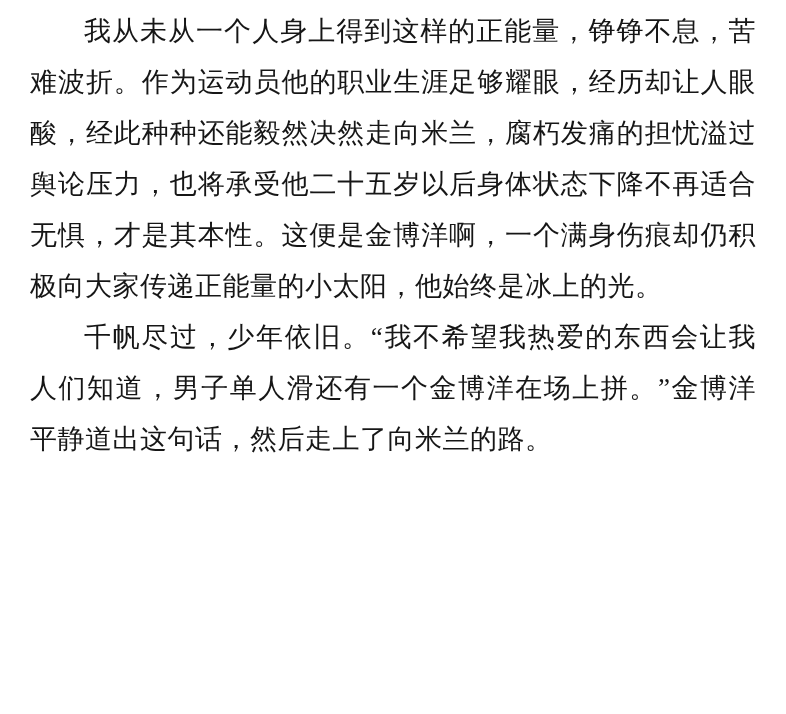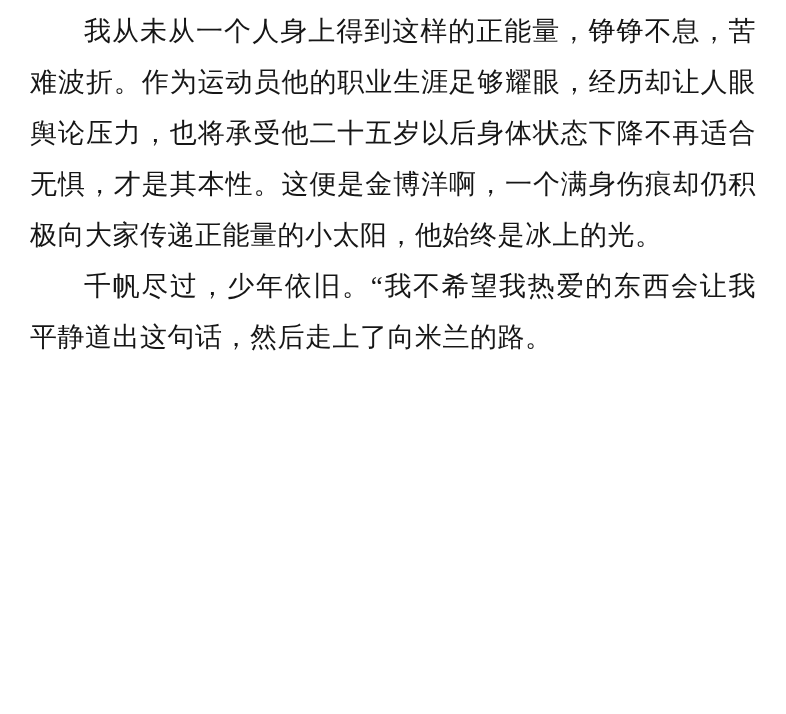--- a/index.html
+++ b/index.html
@@ -45,21 +45,23 @@
     text-align-last: left;
   }
 </style>
 </head>
 <body>
 
 <div class="page">
   <div class="para">
     <span class="line first">我从未从一个人身上得到这样的正能量，铮铮不息，苦</span>
     <span class="line">难波折。作为运动员他的职业生涯足够耀眼，经历却让人眼</span>
+    <span class="line">酸，经此种种还能毅然决然走向米兰，腐朽发痛的担忧溢过</span>
     <span class="line">舆论压力，也将承受他二十五岁以后身体状态下降不再适合</span>
     <span class="line">无惧，才是其本性。这便是金博洋啊，一个满身伤痕却仍积</span>
     <span class="line end">极向大家传递正能量的小太阳，他始终是冰上的光。</span>
   </div>
   <div class="para">
     <span class="line first">千帆尽过，少年依旧。“我不希望我热爱的东西会让我</span>
+    <span class="line">人们知道，男子单人滑还有一个金博洋在场上拼。”金博洋</span>
     <span class="line end">平静道出这句话，然后走上了向米兰的路。</span>
   </div>
 </div>
 
 </body></html>

